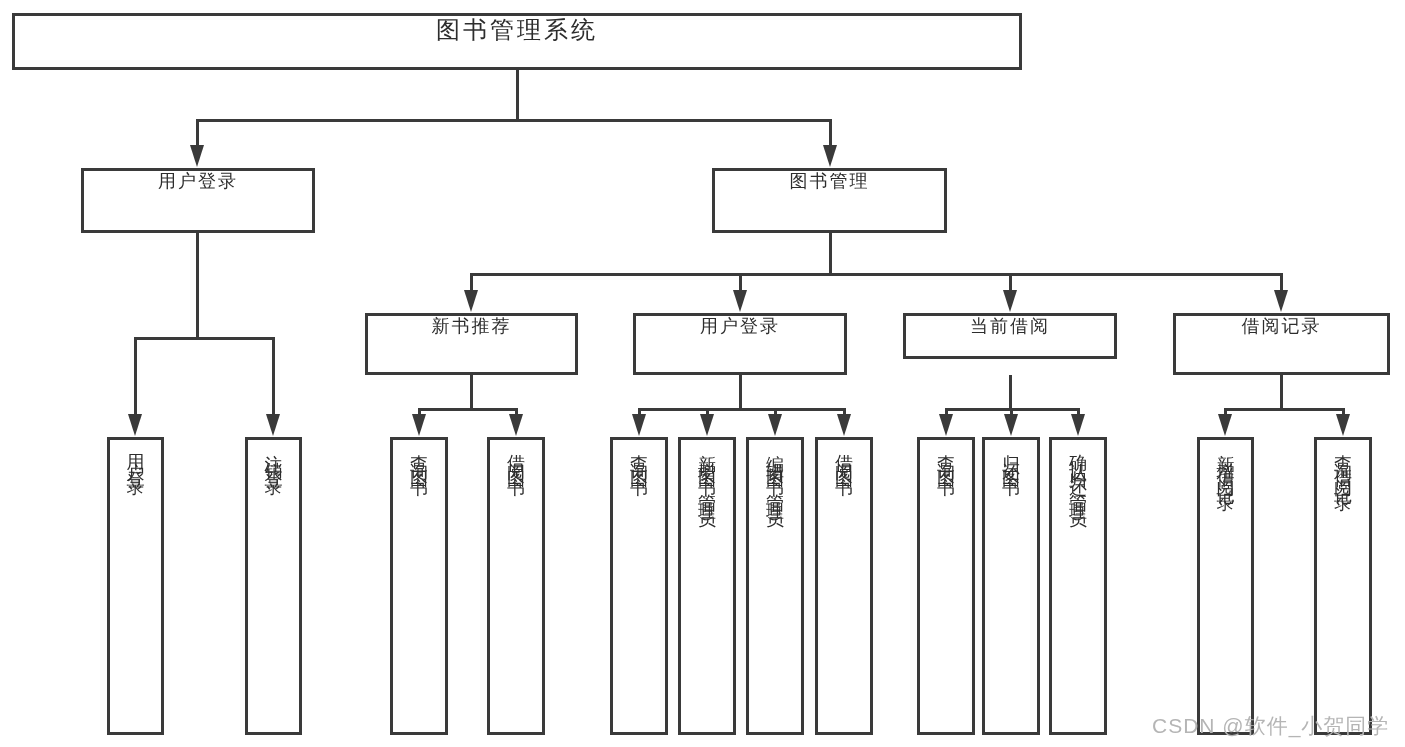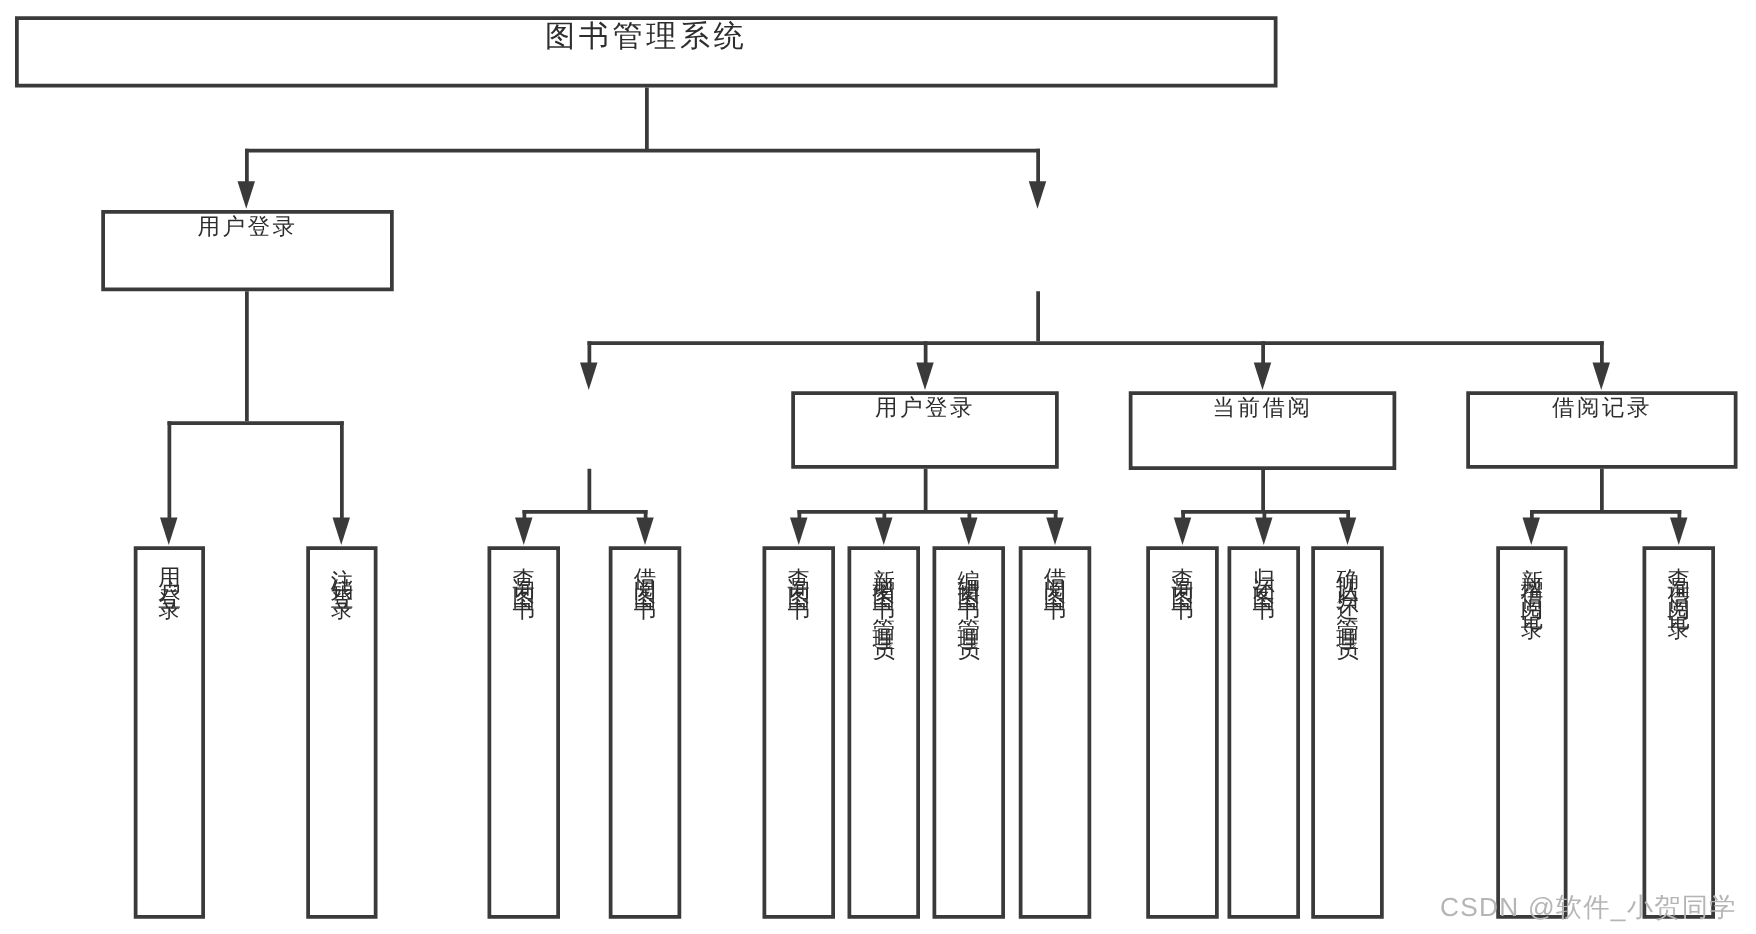--- a/index.html
+++ b/index.html
@@ -42,43 +42,49 @@
   <div class="line" style="left:515.5px; top:70px; width:3px; height:50px;"></div>
   <div class="line" style="left:195.5px; top:119px; width:636px; height:3px;"></div>
   <div class="line" style="left:195.5px; top:119px; width:3px; height:28px;"></div>
   <div class="arrow" style="left:190px; top:145px;"></div>
   <div class="line" style="left:828.5px; top:119px; width:3px; height:28px;"></div>
   <div class="arrow" style="left:823px; top:145px;"></div>
 
   <div class="box" style="left:81px; top:168px; width:234px; height:65px;">
     <span>用户登录</span>
   </div>
+  <div class="box" style="left:712px; top:168px; width:235px; height:65px;">
+    <span>图书管理</span>
+  </div>
 
   <div class="line" style="left:195.5px; top:233px; width:3px; height:104px;"></div>
   <div class="line" style="left:133.5px; top:337px; width:141px; height:3px;"></div>
   <div class="line" style="left:133.5px; top:337px; width:3px; height:79px;"></div>
   <div class="arrow" style="left:128px; top:414px;"></div>
   <div class="line" style="left:271.5px; top:337px; width:3px; height:79px;"></div>
   <div class="arrow" style="left:266px; top:414px;"></div>
 
   <div class="line" style="left:828.5px; top:233px; width:3px; height:40px;"></div>
   <div class="line" style="left:469.5px; top:273px; width:813px; height:3px;"></div>
   <div class="line" style="left:469.5px; top:273px; width:3px; height:19px;"></div>
   <div class="arrow" style="left:464px; top:290px;"></div>
   <div class="line" style="left:738.5px; top:273px; width:3px; height:19px;"></div>
   <div class="arrow" style="left:733px; top:290px;"></div>
   <div class="line" style="left:1008.5px; top:273px; width:3px; height:19px;"></div>
   <div class="arrow" style="left:1003px; top:290px;"></div>
   <div class="line" style="left:1279.5px; top:273px; width:3px; height:19px;"></div>
   <div class="arrow" style="left:1274px; top:290px;"></div>
 
+  <div class="box" style="left:365px; top:313px; width:213px; height:62px;">
+    <span>新书推荐</span>
+  </div>
   <div class="box" style="left:633px; top:313px; width:214px; height:62px;">
     <span>用户登录</span>
   </div>
-  <div class="box" style="left:903px; top:313px; width:214px; height:63px;">
+  <div class="box" style="left:903px; top:313px; width:214px; height:46px;">
     <span>当前借阅</span>
   </div>
   <div class="box" style="left:1173px; top:313px; width:217px; height:62px;">
     <span>借阅记录</span>
   </div>
 
   <div class="line" style="left:469.5px; top:375px; width:3px; height:33px;"></div>
   <div class="line" style="left:417.5px; top:408px; width:100px; height:3px;"></div>
   <div class="line" style="left:417.5px; top:408px; width:3px; height:9px;"></div>
   <div class="arrow" style="left:412px; top:414px;"></div>

